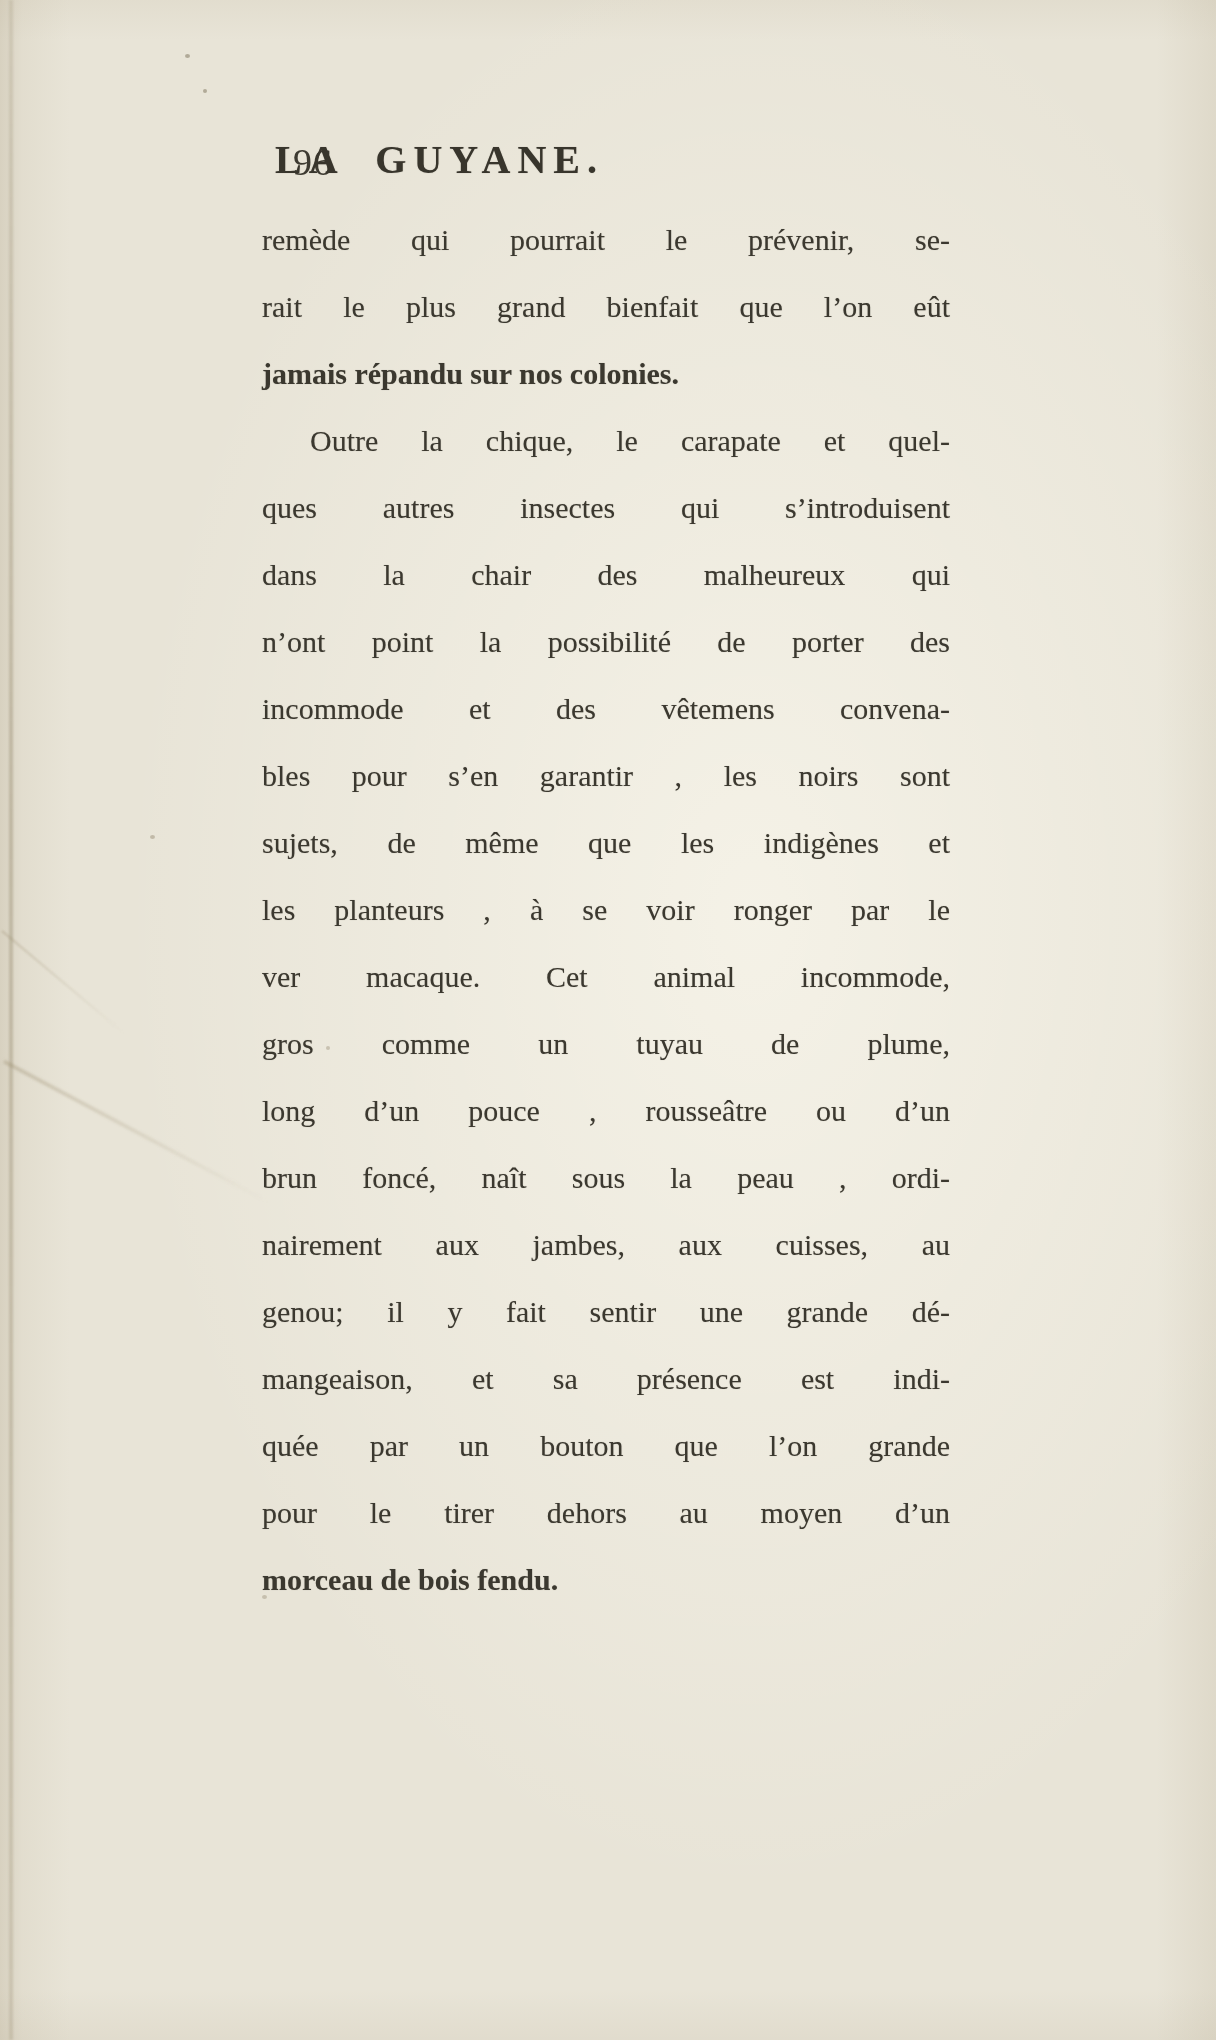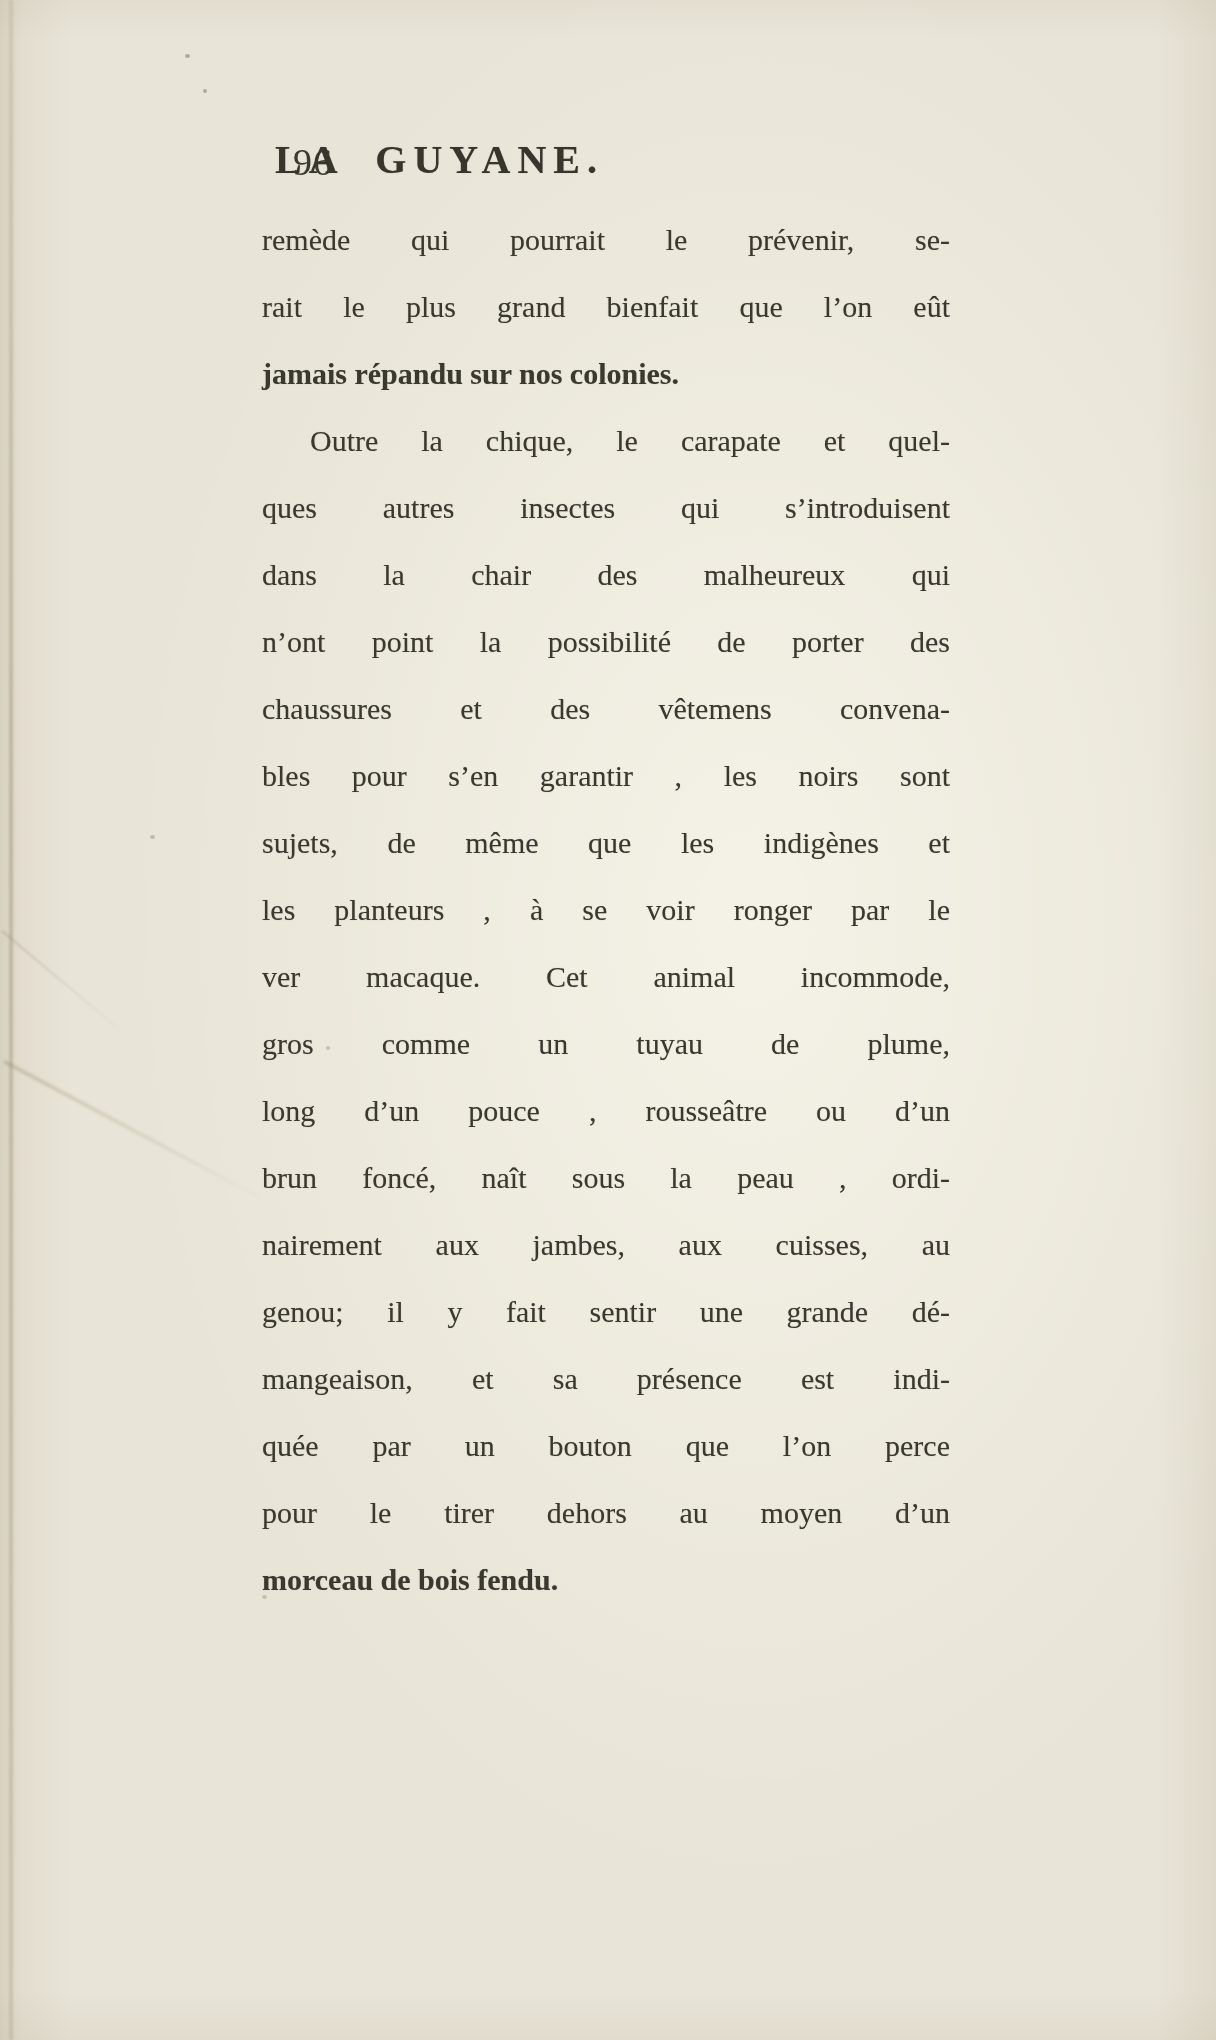--- a/index.html
+++ b/index.html
@@ -96,29 +96,29 @@
       <div class="para">
         <div class="line first">remède qui pourrait le prévenir, se-</div>
         <div class="line">rait le plus grand bienfait que l’on eût</div>
         <div class="line last">jamais répandu sur nos colonies.</div>
       </div>
       <div class="para indent">
         <div class="line first">Outre la chique, le carapate et quel-</div>
         <div class="line">ques autres insectes qui s’introduisent</div>
         <div class="line">dans la chair des malheureux qui</div>
         <div class="line">n’ont point la possibilité de porter des</div>
-        <div class="line">chaussures et des vêtemens convena-</div>
+        <div class="line">incommode et des vêtemens convena-</div>
         <div class="line">bles pour s’en garantir , les noirs sont</div>
         <div class="line">sujets, de même que les indigènes et</div>
         <div class="line">les planteurs , à se voir ronger par le</div>
         <div class="line">ver macaque. Cet animal incommode,</div>
         <div class="line">gros comme un tuyau de plume,</div>
         <div class="line">long d’un pouce , rousseâtre ou d’un</div>
         <div class="line">brun foncé, naît sous la peau , ordi-</div>
         <div class="line">nairement aux jambes, aux cuisses, au</div>
         <div class="line">genou; il y fait sentir une grande dé-</div>
         <div class="line">mangeaison, et sa présence est indi-</div>
-        <div class="line">quée par un bouton que l’on perce</div>
+        <div class="line">quée par un bouton que l’on grande</div>
         <div class="line">pour le tirer dehors au moyen d’un</div>
         <div class="line last">morceau de bois fendu.</div>
       </div>
     </div>
 </div>
 
 </body></html>

